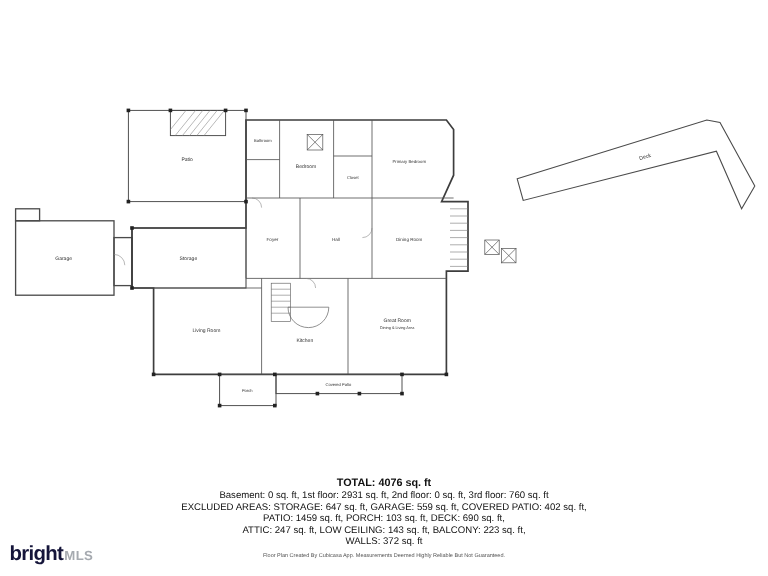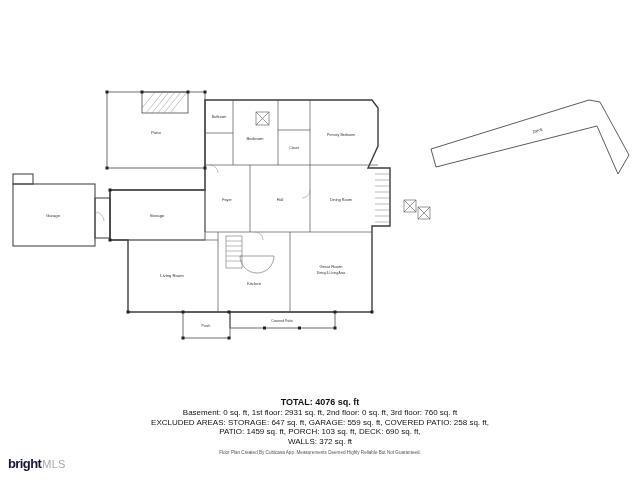--- a/index.html
+++ b/index.html
@@ -8,22 +8,22 @@
     font-family:"Liberation Sans",sans-serif;overflow:hidden;
   }
   .plan-svg{position:absolute;top:0;left:0;}
   .summary{
     position:absolute;top:397px;left:0;width:640px;text-align:center;color:#111;
   }
   .summary .total{font-weight:bold;font-size:9px;line-height:10px;margin-bottom:1px;}
   .summary .line{font-size:8px;line-height:9.5px;}
   .summary .disclaimer{font-size:4.6px;line-height:6px;color:#555;margin-top:4px;}
   .logo{position:absolute;left:8px;bottom:8px;white-space:nowrap;}
-  .logo .p{font-weight:bold;font-size:13px;color:#15153a;letter-spacing:-0.6px;}
-  .logo .s{font-size:11px;color:#a6aab0;margin-left:1px;font-weight:normal;letter-spacing:0.3px;}
+  .logo .p{font-weight:bold;font-size:17px;color:#15153a;letter-spacing:-0.6px;}
+  .logo .s{font-size:11px;color:#a6aab0;margin-left:1px;font-weight:bold;letter-spacing:0.3px;}
   svg text{font-family:"Liberation Sans",sans-serif;fill:#333;}
 </style>
 </head>
 <body>
 
 <div class="canvas">
 
   <svg class="plan-svg" width="640" height="480" viewBox="0 0 640 480">
 
     <g stroke="#4a4a4a" stroke-width="0.8" fill="none">
@@ -164,22 +164,23 @@
       <text x="331" y="274" font-size="3.2">Dining &amp; Living Area</text>
       <text x="206" y="327" font-size="3.4">Porch</text>
       <text x="282" y="322" font-size="3.4">Covered Patio</text>
       <text x="538" y="132" font-size="4.4" transform="rotate(-17 538 132)">Deck</text>
     </g>
   </svg>
 
   <div class="summary">
     <div class="total">TOTAL: 4076 sq. ft</div>
     <div class="line">Basement: 0 sq. ft, 1st floor: 2931 sq. ft, 2nd floor: 0 sq. ft, 3rd floor: 760 sq. ft</div>
-    <div class="line">EXCLUDED AREAS: STORAGE: 647 sq. ft, GARAGE: 559 sq. ft, COVERED PATIO: 258 sq. ft,</div>
+    <div class="line">EXCLUDED AREAS: STORAGE: 647 sq. ft, GARAGE: 559 sq. ft, COVERED PATIO: 402 sq. ft,</div>
     <div class="line">PATIO: 1459 sq. ft, PORCH: 103 sq. ft, DECK: 690 sq. ft,</div>
+    <div class="line">ATTIC: 247 sq. ft, LOW CEILING: 143 sq. ft, BALCONY: 223 sq. ft,</div>
     <div class="line">WALLS: 372 sq. ft</div>
     <div class="disclaimer">Floor Plan Created By Cubicasa App. Measurements Deemed Highly Reliable But Not Guaranteed.</div>
   </div>
 
   <div class="logo">
     <span class="p">bright</span><span class="s">MLS</span>
   </div>
 
 </div>
 

